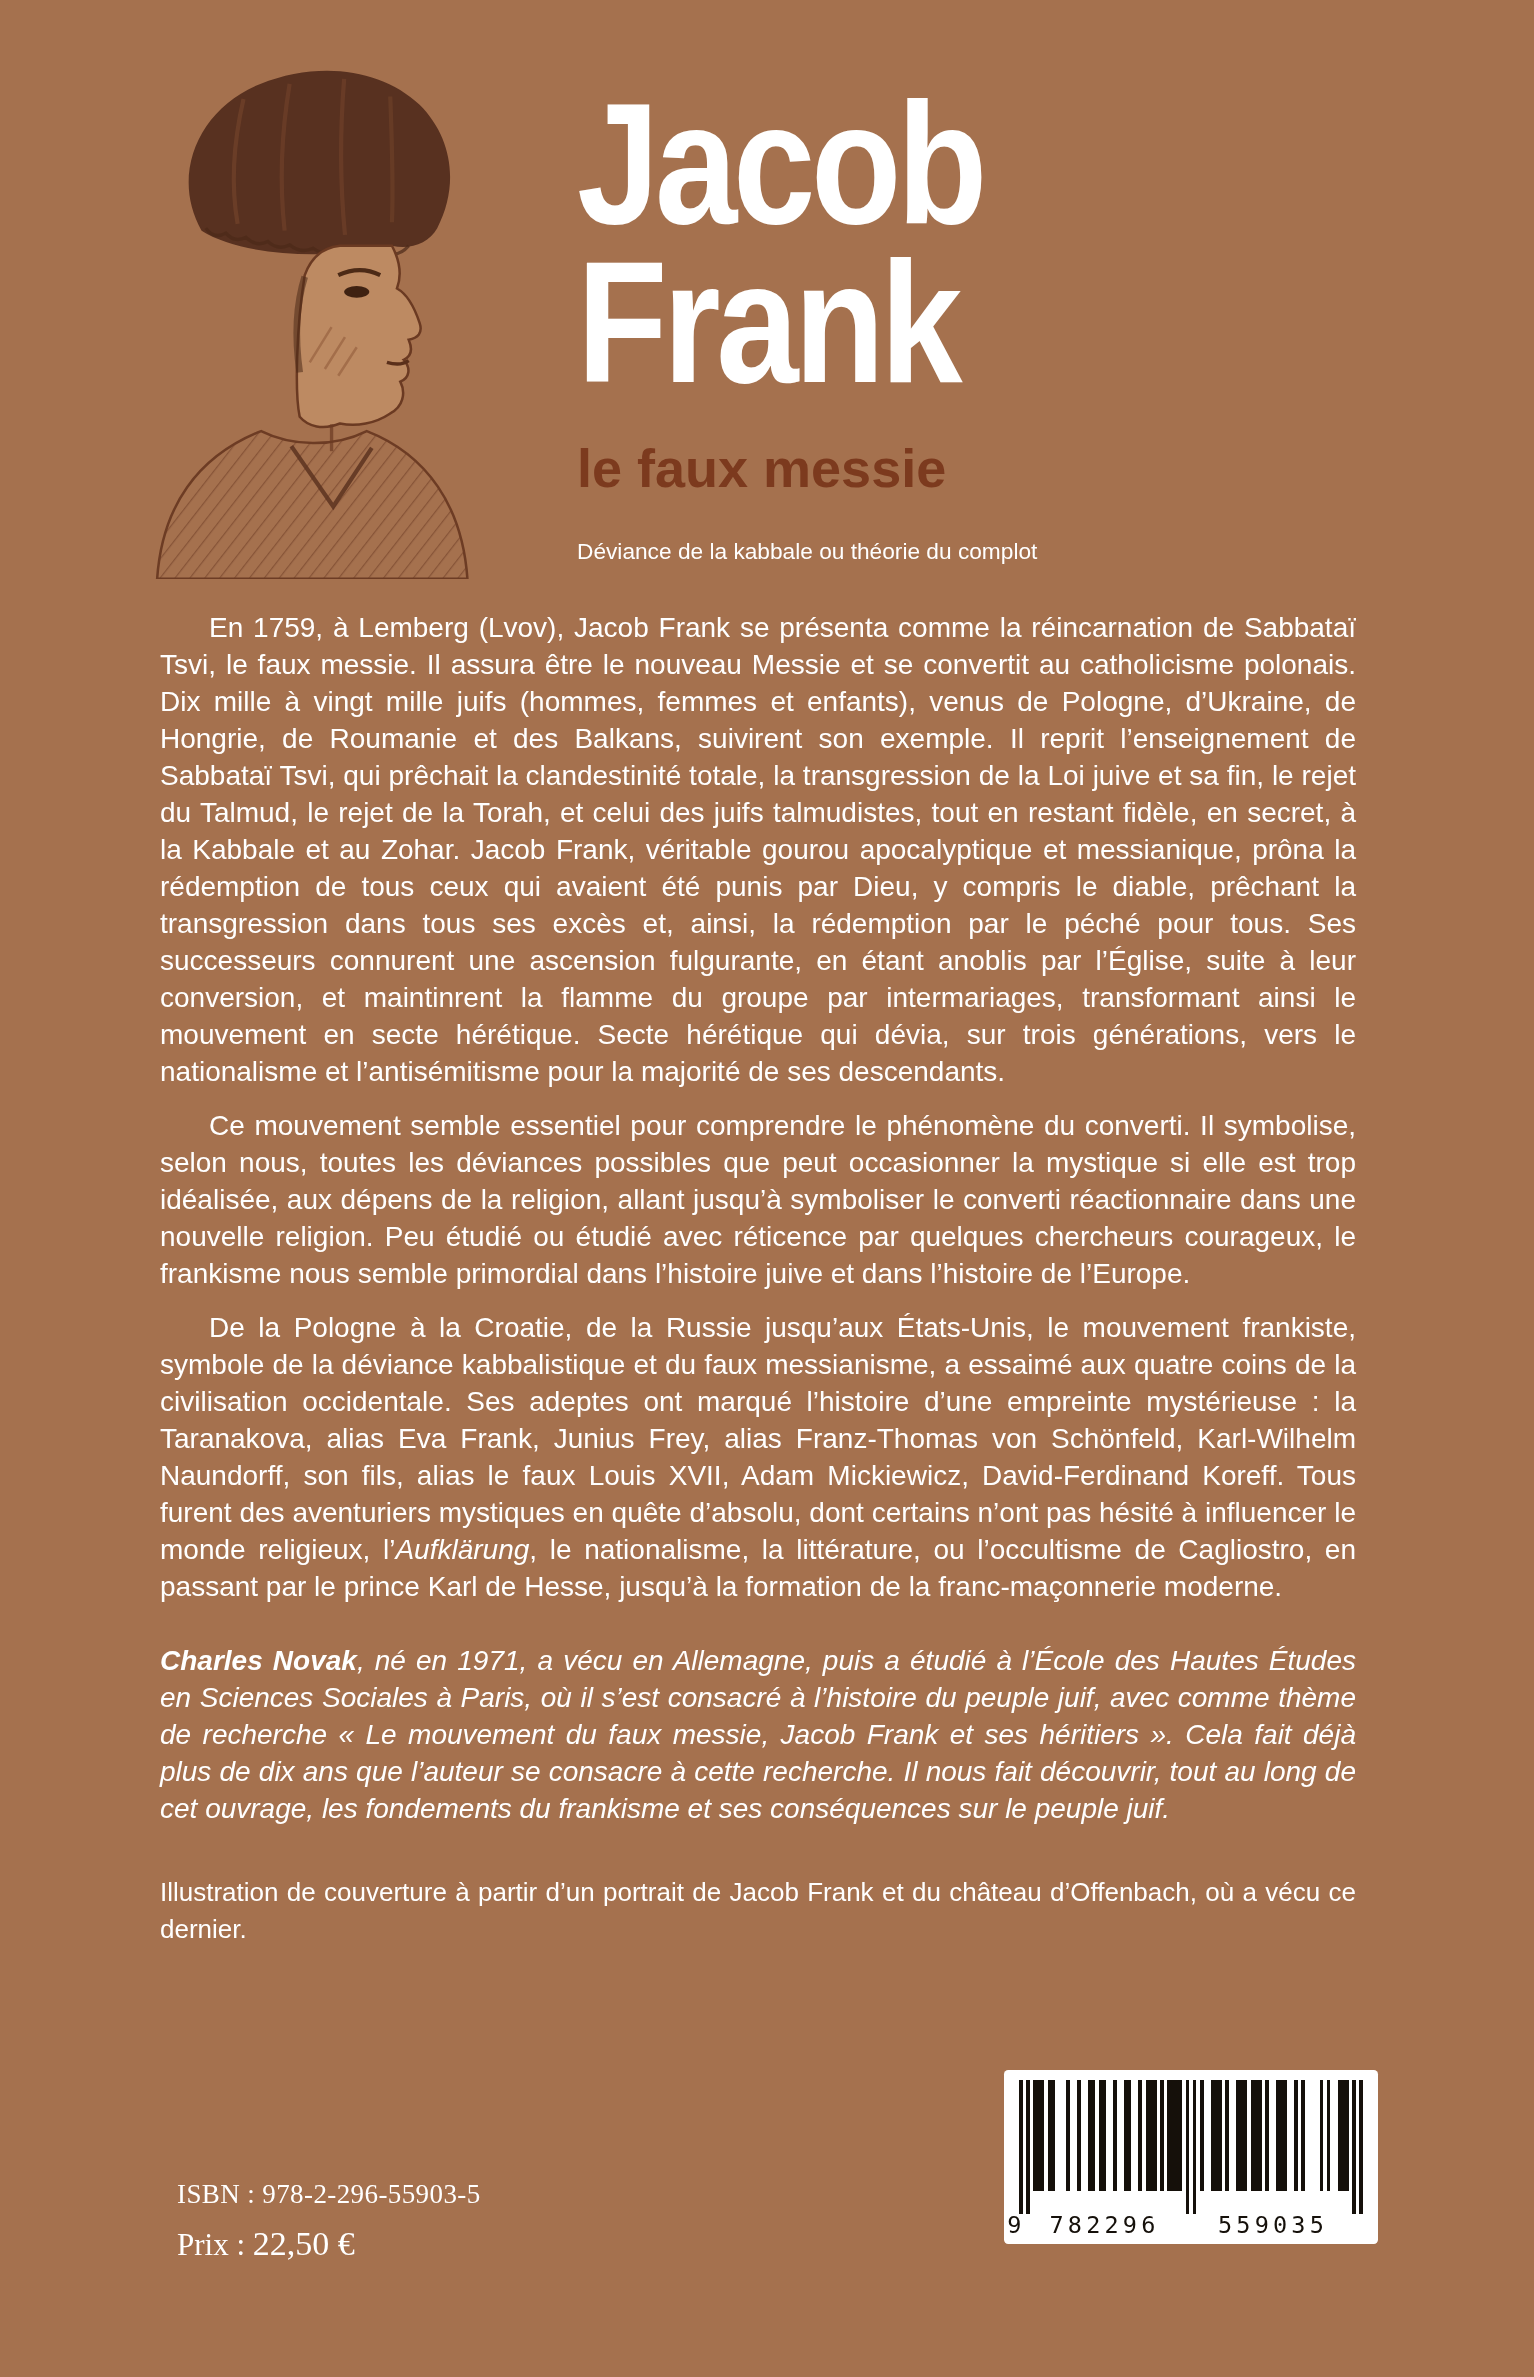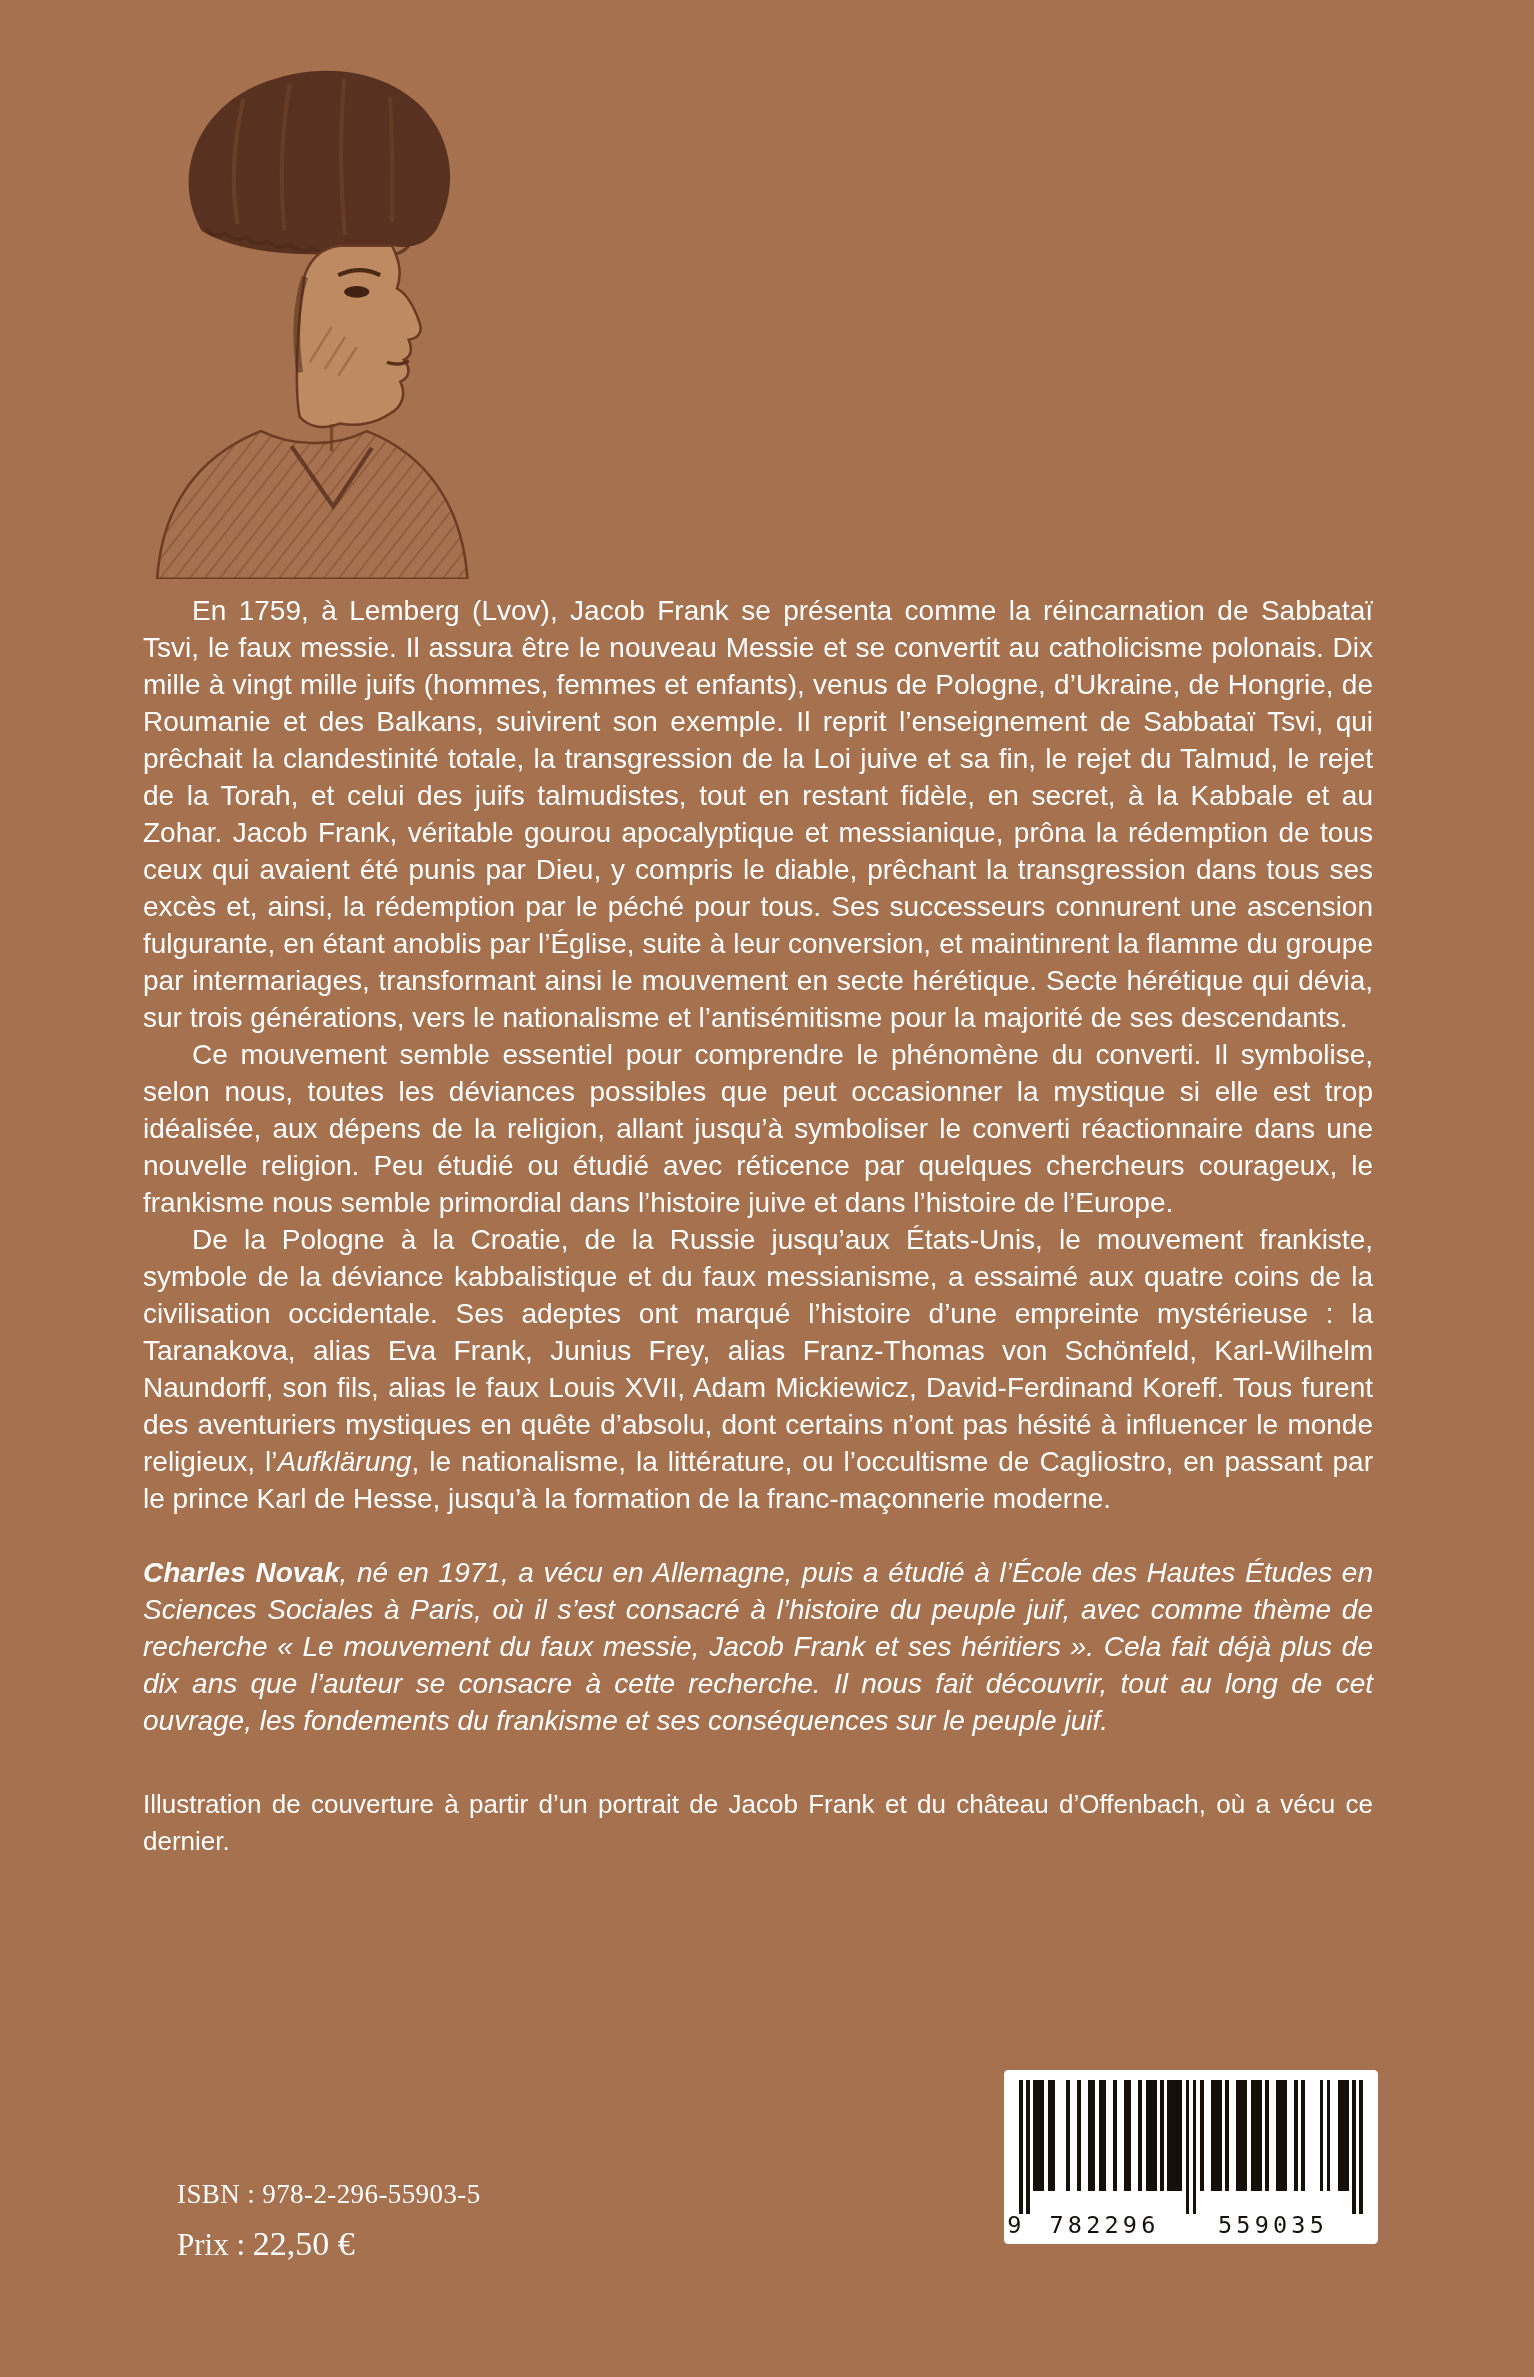--- a/index.html
+++ b/index.html
@@ -25,21 +25,21 @@
     margin-top:35px;font-size:54px;font-weight:bold;
     color:#7c3a1e;letter-spacing:0;white-space:nowrap;
   }
   .tagline{margin-top:39px;font-size:22.7px;color:#ffffff;white-space:nowrap;}
   
   .body-text{
     position:absolute;left:143px;top:592px;width:1230px;
     font-size:28px;line-height:37px;text-align:justify;
     color:#ffffff;
   }
-  .body-text p{margin:0;padding:0;}
+  .body-text p{margin:17px;padding:0;}
   .indent{text-indent:49px;}
   .bio{margin-top:37px !important;font-style:italic;}
   .note{margin-top:47px !important;font-size:26px;}
   .b{font-weight:bold;}
   .i{font-style:italic;}
   
   .isbn-block{
     position:absolute;left:149px;top:2179px;
     font-family:"Liberation Serif",serif;color:#ffffff;margin-left:28px;
   }
@@ -85,20 +85,28 @@
     <path d="M308,268 q26,-12 50,0" stroke="#4c2a16" stroke-width="5" fill="none"></path>
     <path d="M366,372 q16,5 26,-2" stroke="#5a2f1a" stroke-width="4" fill="none"></path>
     <path d="M300,330 l-26,42 M316,342 l-24,38 M330,354 l-22,34" stroke="#8a5334" stroke-width="3" opacity="0.5"></path>
     <path d="M268,270 C258,302 256,342 262,384" stroke="#4c2a18" stroke-width="8" opacity="0.55" fill="none"></path>
 
     <path d="M92,630 C98,544 140,484 216,454 C252,472 302,474 342,454 C414,482 456,544 462,630 Z" fill="url(#hatch)" stroke="#6d3c24" stroke-width="3"></path>
     <path d="M252,472 L302,544 L348,474" fill="none" stroke="#5c3220" stroke-width="5" opacity="0.85"></path>
     <path d="M300,446 L300,478" stroke="#6b3a22" stroke-width="4" opacity="0.7"></path>
   </svg>
 
+  <div class="title-wrap">
+    <div class="title-lines">
+      <div class="title-line">Jacob</div>
+      <div class="title-line">Frank</div>
+    </div>
+    <div class="subtitle">le faux messie</div>
+    <div class="tagline">Déviance de la kabbale ou théorie du complot</div>
+  </div>
 
   <div class="body-text">
     <p class="indent"><span>En 1759, à Lemberg (Lvov), Jacob Frank se présenta comme la réincarnation de Sabbataï Tsvi, le faux messie. Il assura être le nouveau Messie et se convertit au catholicisme polonais. Dix mille à vingt mille juifs (hommes, femmes et enfants), venus de Pologne, d’Ukraine, de Hongrie, de Roumanie et des Balkans, suivirent son exemple. Il reprit l’enseignement de Sabbataï Tsvi, qui prêchait la clandestinité totale, la transgression de la Loi juive et sa fin, le rejet du Talmud, le rejet de la Torah, et celui des juifs talmudistes, tout en restant fidèle, en secret, à la Kabbale et au Zohar. Jacob Frank, véritable gourou apocalyptique et messianique, prôna la rédemption de tous ceux qui avaient été punis par Dieu, y compris le diable, prêchant la transgression dans tous ses excès et, ainsi, la rédemption par le péché pour tous. Ses successeurs connurent une ascension fulgurante, en étant anoblis par l’Église, suite à leur conversion, et maintinrent la flamme du groupe par intermariages, transformant ainsi le mouvement en secte hérétique. Secte hérétique qui dévia, sur trois générations, vers le nationalisme et l’antisémitisme pour la majorité de ses descendants.</span></p>
     <p class="indent"><span>Ce mouvement semble essentiel pour comprendre le phénomène du converti. Il symbolise, selon nous, toutes les déviances possibles que peut occasionner la mystique si elle est trop idéalisée, aux dépens de la religion, allant jusqu’à symboliser le converti réactionnaire dans une nouvelle religion. Peu étudié ou étudié avec réticence par quelques chercheurs courageux, le frankisme nous semble primordial dans l’histoire juive et dans l’histoire de l’Europe.</span></p>
     <p class="indent"><span>De la Pologne à la Croatie, de la Russie jusqu’aux États-Unis, le mouvement frankiste, symbole de la déviance kabbalistique et du faux messianisme, a essaimé aux quatre coins de la civilisation occidentale. Ses adeptes ont marqué l’histoire d’une empreinte mystérieuse : la Taranakova, alias Eva Frank, Junius Frey, alias Franz-Thomas von Schönfeld, Karl-Wilhelm Naundorff, son fils, alias le faux Louis XVII, Adam Mickiewicz, David-Ferdinand Koreff. Tous furent des aventuriers mystiques en quête d’absolu, dont certains n’ont pas hésité à influencer le monde religieux, l’</span><span class="i">Aufklärung</span><span>, le nationalisme, la littérature, ou l’occultisme de Cagliostro, en passant par le prince Karl de Hesse, jusqu’à la formation de la franc-maçonnerie moderne.</span></p>
     <p class="bio"><span class="b">Charles Novak</span><span>, né en 1971, a vécu en Allemagne, puis a étudié à l’École des Hautes Études en Sciences Sociales à Paris, où il s’est consacré à l’histoire du peuple juif, avec comme thème de recherche « Le mouvement du faux messie, Jacob Frank et ses héritiers ». Cela fait déjà plus de dix ans que l’auteur se consacre à cette recherche. Il nous fait découvrir, tout au long de cet ouvrage, les fondements du frankisme et ses conséquences sur le peuple juif.</span></p>
     <p class="note">Illustration de couverture à partir d’un portrait de Jacob Frank et du château d’Offenbach, où a vécu ce dernier.</p>
   </div>
 
   <div class="isbn-block">

